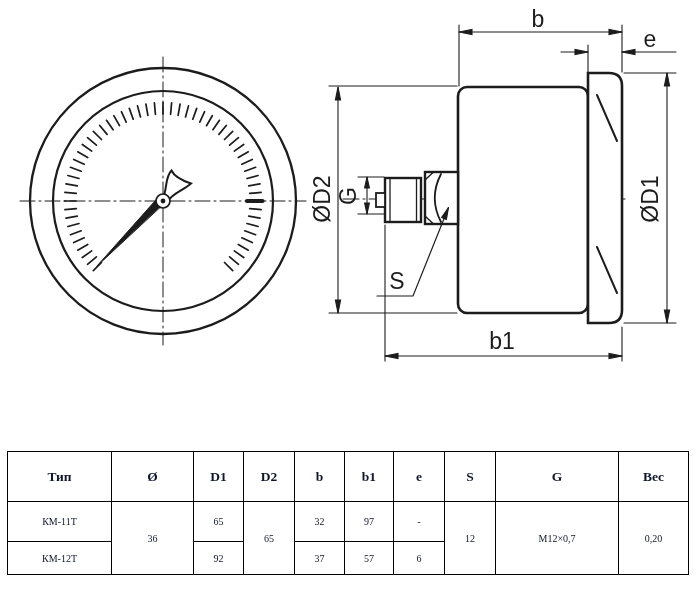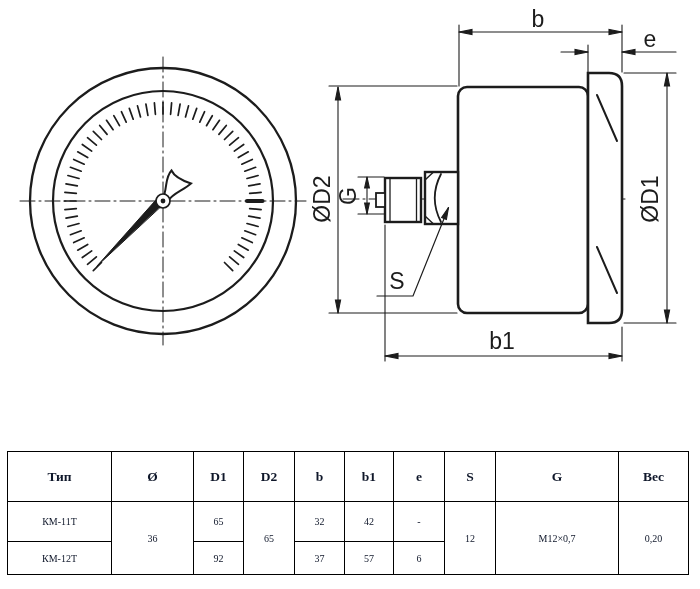--- a/index.html
+++ b/index.html
@@ -196,21 +196,21 @@
     <th>S</th>
     <th>G</th>
     <th>Вес</th>
   </tr>
   <tr class="r1">
     <td>КМ-11Т</td>
     <td rowspan="2">36</td>
     <td>65</td>
     <td rowspan="2">65</td>
     <td>32</td>
-    <td>42</td>
+    <td>97</td>
     <td>-</td>
     <td rowspan="2">12</td>
     <td rowspan="2">M12×0,7</td>
     <td rowspan="2">0,20</td>
   </tr>
   <tr class="r2">
     <td>КМ-12Т</td>
     <td>92</td>
     <td>37</td>
     <td>57</td>

